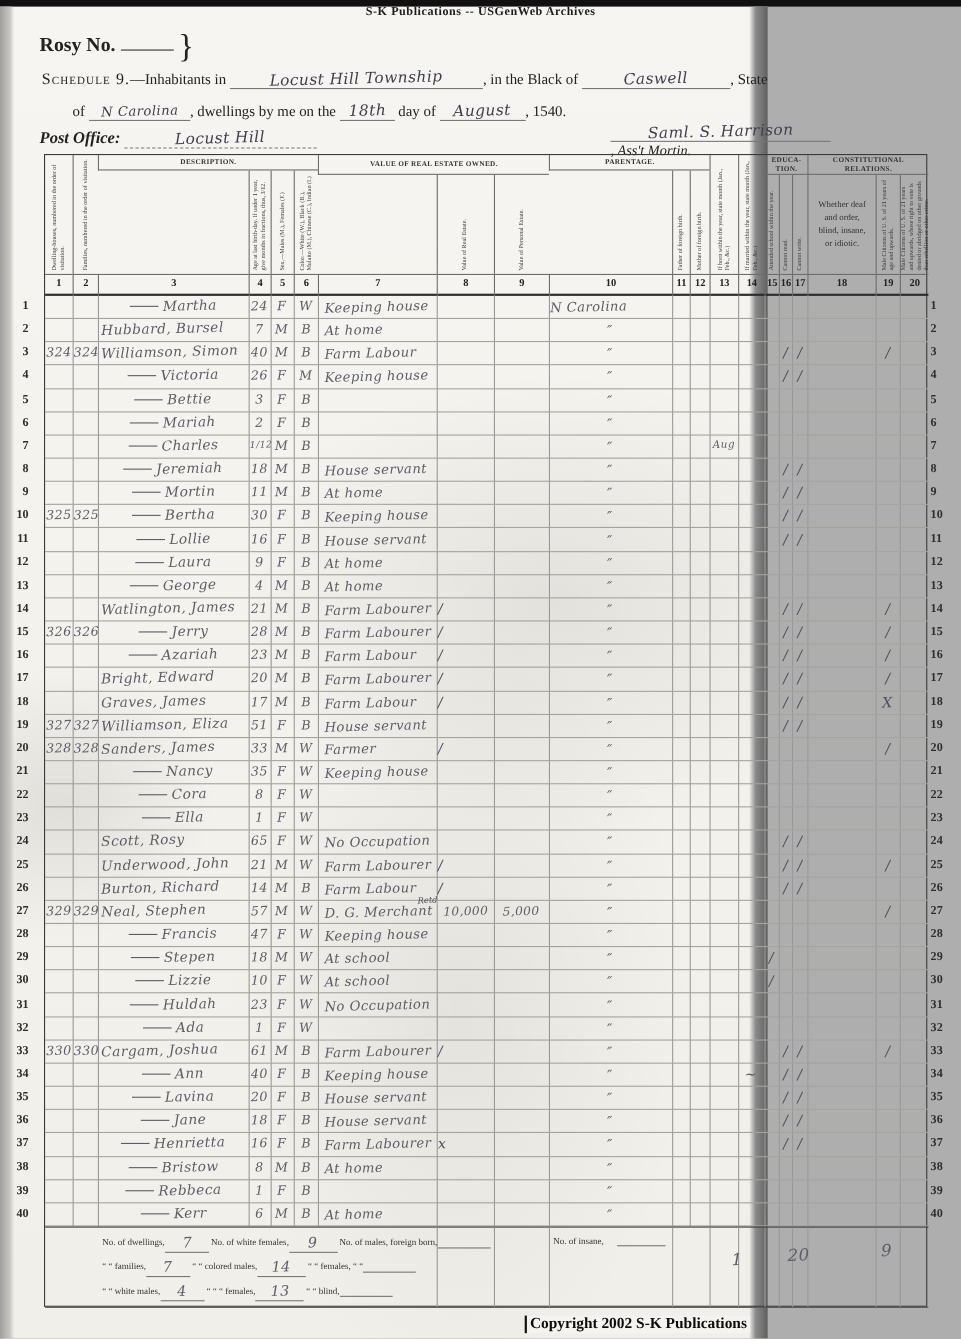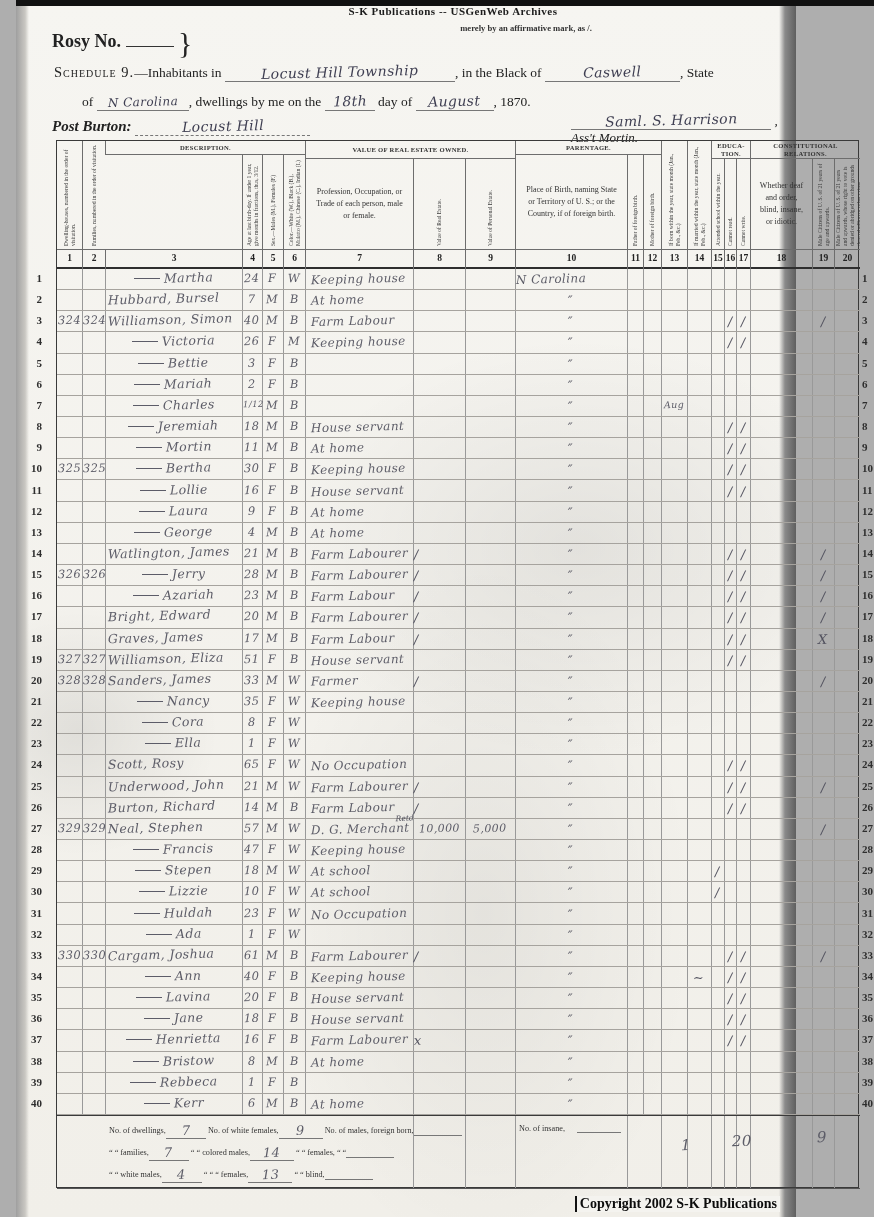--- a/index.html
+++ b/index.html
@@ -1,21 +1,21 @@
 <!DOCTYPE html>
 <html><head>
 <meta charset="utf-8">
 <style>
   html,body{margin:0;padding:0;}
   body{
     width:874px;height:1217px;position:relative;overflow:hidden;
     background:#aeaeae;font-family:"Liberation Serif",serif;
   }
   .page{
-    position:absolute;left:16px;top:0;width:780px;height:1217px;
+    position:absolute;left:0;top:0;width:698px;height:1217px;
     background:
       radial-gradient(ellipse 420px 300px at 72% 45%, rgba(0,0,0,0.07), transparent 70%),
       radial-gradient(ellipse 300px 500px at 60% 75%, rgba(0,0,0,0.06), transparent 70%),
       radial-gradient(ellipse 200px 180px at 8% 60%, rgba(0,0,0,0.08), transparent 70%),
       linear-gradient(#f6f5f1,#f1efe9);
   }
   .topbar{position:absolute;left:0;top:0;width:874px;height:6px;background:#111;}
   .banner-title{
     position:absolute;left:0;top:5px;width:874px;text-align:center;
     font-weight:bold;font-size:11px;color:#1c1c1c;letter-spacing:.5px;
@@ -83,39 +83,38 @@
   <div class="banner-title">S-K Publications -- USGenWeb Archives</div>
   <div class="edge-left"></div>
   <div class="edge-right"></div>
 
   <div class="pageno print">
     <span>Rosy No.</span>
     <span class="blankline" style="width:48px;border-bottom-width:1.4px;border-color:#333;"></span>
     <span class="brace">}</span>
   </div>
   <div class="inquiries">
-    <div>merely by an affirmative mark, as /.</div>
   </div>
 
   <div class="schline print" style="left:38px;top:64px;">
     <span class="sc" style="font-size:14.5px;">Schedule 9.</span><span>—Inhabitants in</span>
     <span class="fill" style="width:230px;"><span class="hw hw-head">Locust Hill Township</span></span><span>, in the Black of</span>
     <span class="fill" style="width:135px;"><span class="hw hw-head">Caswell</span></span><span>, State</span>
   </div>
 
   <div class="schline print" style="left:66px;top:93px;">
     <span>of</span>
     <span class="fill" style="width:92px;"><span class="hw hw-head" style="font-size:12px;">N Carolina</span></span><span>, dwellings by me on the</span>
     <span class="fill" style="width:50px;"><span class="hw hw-head">18th</span></span>
     <span>day of</span>
-    <span class="fill" style="width:78px;"><span class="hw hw-head">August</span></span><span>, 1870.</span>
+    <span class="fill" style="width:78px;"><span class="hw hw-head">August</span></span><span>, 1540.</span>
   </div>
 
   <div class="schline print" style="left:36px;top:118px;">
-    <span class="postoffice-label">Post Burton:</span>
+    <span class="postoffice-label">Post Office:</span>
     <span class="fill" style="width:175px;border-bottom-style:dashed;"><span class="hw hw-head">Locust Hill</span></span>
   </div>
   <div class="schline print" style="left:555px;top:112px;">
     <span class="fill" style="width:200px;"><span class="hw hw-head">Saml. S. Harrison</span></span>
     <span style="font-style:italic;font-size:13px;">, Ass't Mortin.</span>
   </div>
 
   <div id="table">
     <div id="thead">
         <div class="gband" style="left: 48px; top: 0px; width: 200px; height: 14px;">DESCRIPTION.</div>
@@ -137,35 +136,29 @@
         </div>
         <div class="numcell" style="left: 185px; top: 108px; width: 20px; height: 20px;">4</div>
         <div class="hcell" style="left: 205px; top: 14px; width: 21px; height: 94px;">
           <span class="vtext">Sex.—Males (M.), Females (F.)</span>
         </div>
         <div class="numcell" style="left: 205px; top: 108px; width: 21px; height: 20px;">5</div>
         <div class="hcell" style="left: 226px; top: 14px; width: 22px; height: 94px;">
           <span class="vtext">Color.—White (W.), Black (B.), Mulatto (M.), Chinese (C.), Indian (I.)</span>
         </div>
         <div class="numcell" style="left: 226px; top: 108px; width: 22px; height: 20px;">6</div>
-        <div class="hcell" style="left: 248px; top: 18px; width: 108px; height: 90px;">
-          <span class="htext">Profession, Occupation, or Trade of each person, male or female.</span>
-        </div>
         <div class="numcell" style="left: 248px; top: 108px; width: 108px; height: 20px;">7</div>
         <div class="hcell" style="left: 356px; top: 18px; width: 52px; height: 90px;">
           <span class="vtext">Value of Real Estate.</span>
         </div>
         <div class="numcell" style="left: 356px; top: 108px; width: 52px; height: 20px;">8</div>
         <div class="hcell" style="left: 408px; top: 18px; width: 50px; height: 90px;">
           <span class="vtext">Value of Personal Estate.</span>
         </div>
         <div class="numcell" style="left: 408px; top: 108px; width: 50px; height: 20px;">9</div>
-        <div class="hcell" style="left: 458px; top: 14px; width: 112px; height: 94px;">
-          <span class="htext">Place of Birth, naming State or Territory of U. S.; or the Country, if of foreign birth.</span>
-        </div>
         <div class="numcell" style="left: 458px; top: 108px; width: 112px; height: 20px;">10</div>
         <div class="hcell" style="left: 570px; top: 14px; width: 16px; height: 94px;">
           <span class="vtext">Father of foreign birth.</span>
         </div>
         <div class="numcell" style="left: 570px; top: 108px; width: 16px; height: 20px;">11</div>
         <div class="hcell" style="left: 586px; top: 14px; width: 18px; height: 94px;">
           <span class="vtext">Mother of foreign birth.</span>
         </div>
         <div class="numcell" style="left: 586px; top: 108px; width: 18px; height: 20px;">12</div>
         <div class="hcell" style="left: 604px; top: 0px; width: 26px; height: 108px;">

